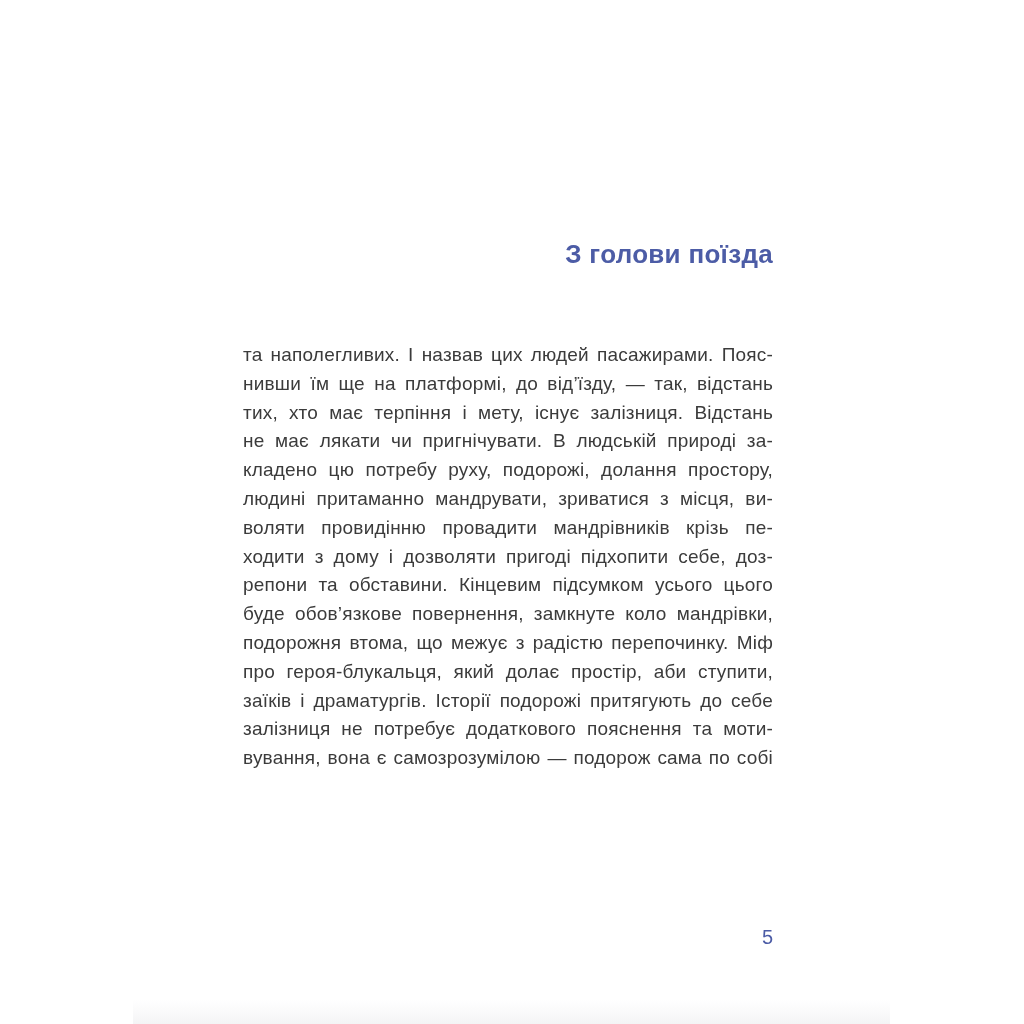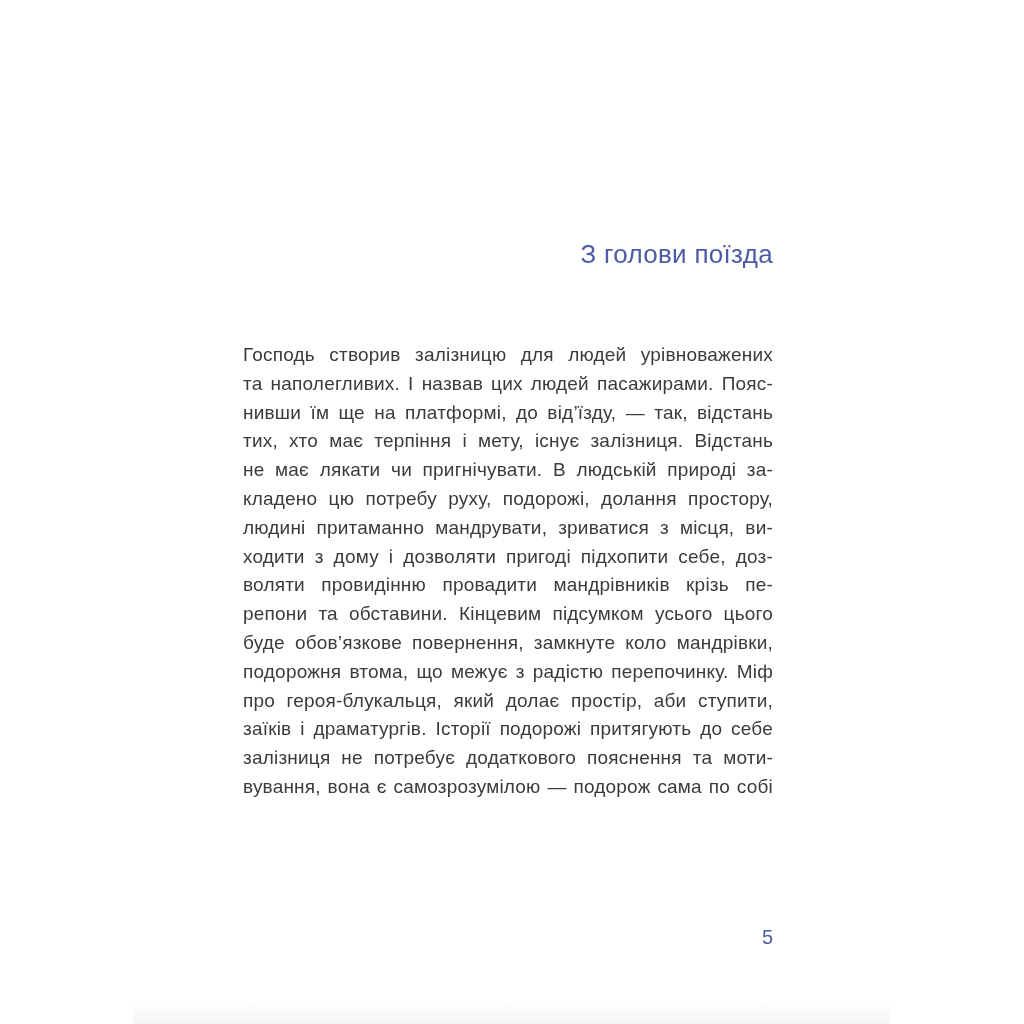--- a/index.html
+++ b/index.html
@@ -17,21 +17,21 @@
     background: #ffffff;
   }
   .chapter-title {
     position: absolute;
     left: 243px;
     top: 222px;
     width: 530px;
     text-align: right;
     font-size: 26px;
     line-height: 30px;
-    font-weight: normal;
+    font-weight: bold;
     letter-spacing: 0.3px;
     color: var(--accent, #4c5ca6);
   }
   .body-text {
     position: absolute;
     left: 243px;
     top: 341px;
     width: 530px;
     color: var(--text, #3b3b3b);
     font-size: 19px;
@@ -64,29 +64,28 @@
   }
 </style>
 </head>
 <body>
 
 <div class="book-page">
 
   <h1 class="chapter-title">З голови поїзда</h1>
 
   <div class="body-text">
-      <div class="body-line">Господь створив залізницю для людей урівноважених</div>
       <div class="body-line">та наполегливих. І назвав цих людей пасажирами. Пояс-</div>
       <div class="body-line">нивши їм ще на платформі, до від’їзду, — так, відстань</div>
       <div class="body-line">тих, хто має терпіння і мету, існує залізниця. Відстань</div>
       <div class="body-line">не має лякати чи пригнічувати. В людській природі за-</div>
       <div class="body-line">кладено цю потребу руху, подорожі, долання простору,</div>
       <div class="body-line">людині притаманно мандрувати, зриватися з місця, ви-</div>
+      <div class="body-line">воляти провидінню провадити мандрівників крізь пе-</div>
       <div class="body-line">ходити з дому і дозволяти пригоді підхопити себе, доз-</div>
-      <div class="body-line">воляти провидінню провадити мандрівників крізь пе-</div>
       <div class="body-line">репони та обставини. Кінцевим підсумком усього цього</div>
       <div class="body-line">буде обов’язкове повернення, замкнуте коло мандрівки,</div>
       <div class="body-line">подорожня втома, що межує з радістю перепочинку. Міф</div>
       <div class="body-line">про героя-блукальця, який долає простір, аби ступити,</div>
       <div class="body-line">заїків і драматургів. Історії подорожі притягують до себе</div>
       <div class="body-line">залізниця не потребує додаткового пояснення та моти-</div>
       <div class="body-line">вування, вона є самозрозумілою — подорож сама по собі</div>
     </div>
 
   <div class="page-number">5</div>

